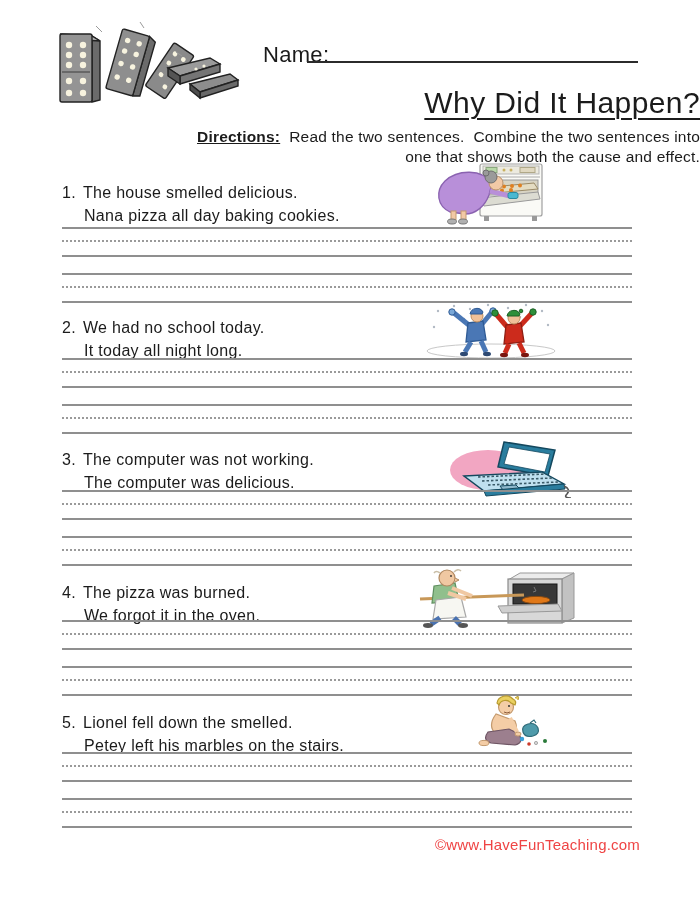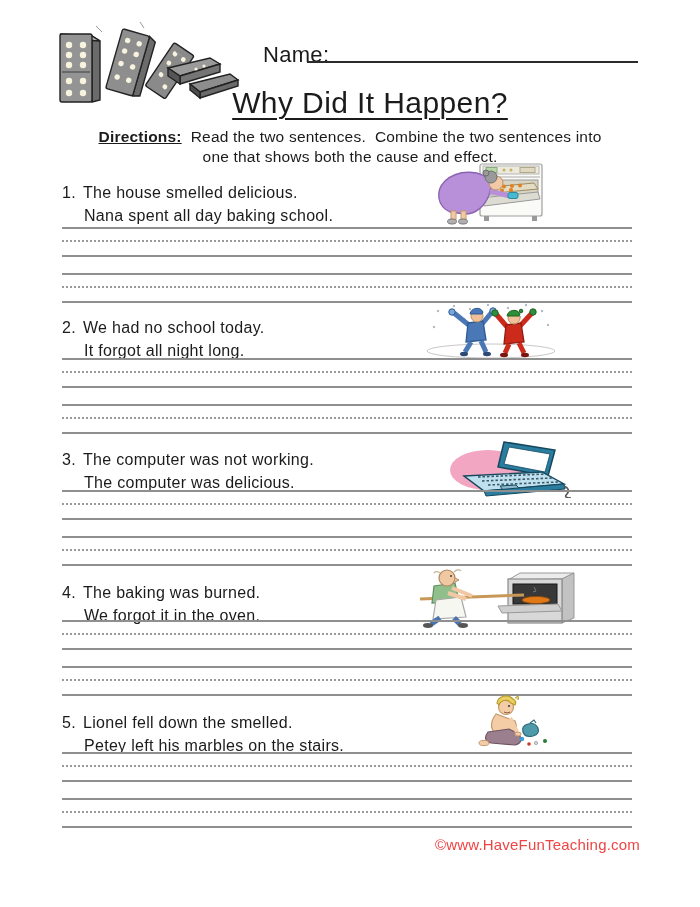--- a/index.html
+++ b/index.html
@@ -6,26 +6,26 @@
   body{
     width:700px;height:907px;position:relative;overflow:hidden;
     font-family:"Liberation Sans","DejaVu Sans",sans-serif;color:#1b1b1b;
   }
   .abs{position:absolute;}
 
   
   .dominoes{left:56px;top:8px;width:184px;height:98px;}
   .name-row{left:263px;top:42px;font-size:22px;letter-spacing:.3px;}
   .name-line{left:307px;top:61px;width:331px;border-bottom:2px solid #2b2b2b;height:0;}
-  .title{left:40px;right:0;top:86px;text-align:center;font-size:30px;letter-spacing:.4px;}
+  .title{left:40px;right:0;top:86px;text-align:right;font-size:30px;letter-spacing:.4px;}
   .title span{
     text-decoration:underline;
     text-decoration-thickness:2px;text-underline-offset:5px;
   }
-  .directions{left:0;right:0;top:127px;text-align:center;font-size:15.5px;line-height:20px;letter-spacing:.2px;}
+  .directions{left:0;right:0;top:127px;text-align:right;font-size:15.5px;line-height:20px;letter-spacing:.2px;}
   .directions .dlabel{font-weight:bold;text-decoration:underline;}
   .directions .dtext{white-space:pre-wrap;}
 
   
   .question{left:0;top:0;width:700px;height:120px;padding-left:28px;}
   .q-text{position:absolute;left:62px;top:0;width:370px;font-size:16px;line-height:23px;letter-spacing:.3px;}
   .q-num{display:inline-block;margin-right:7px;}
   .q-line2{padding-left:22px;}
   .q-img{position:absolute;}
 
@@ -110,21 +110,21 @@
 <div class="abs title"><span>Why Did It Happen?</span></div>
 
 <div class="abs directions">
   <span class="dlabel">Directions:</span><span class="dtext">  Read the two sentences.  Combine the two sentences into</span><br>
   <span class="dtext">one that shows both the cause and effect.</span>
 </div>
 
 <section class="abs question" style="top:181px">
   <div class="q-text">
     <div><span class="q-num">1.</span><span>The house smelled delicious.</span></div>
-    <div class="q-line2">Nana spent all day baking school.</div>
+    <div class="q-line2">Nana pizza all day baking cookies.</div>
   </div>
   <svg class="q-img" style="left:430px;top:-19px;width:115px;height:64px" viewBox="0 0 115 64">
     <rect x="50" y="2" width="62" height="52" rx="2" fill="#fafaf6" stroke="#a0a0a0" stroke-width="1.2"></rect>
     <rect x="53" y="4" width="56" height="8" fill="#eceadf" stroke="#b5b5b5"></rect>
     <rect x="56" y="5.5" width="11" height="5" fill="#b8d8a8" stroke="#8aa87e"></rect>
     <circle cx="74" cy="8" r="1.5" fill="#c8b060"></circle>
       <circle cx="81" cy="8" r="1.5" fill="#c8b060"></circle>
     <rect x="90" y="5.5" width="15" height="5" fill="#e0d8c0" stroke="#b0a888"></rect>
     <line x1="52" y1="15" x2="110" y2="15" stroke="#aaa"></line>
     <rect x="56" y="18" width="52" height="15" fill="#d8d4c4" stroke="#999"></rect>
@@ -156,21 +156,21 @@
   </svg>
   <div class="rules" style="top:46px">
     <div class="rg"></div>
       <div class="rg"></div>
   </div>
 </section>
 
 <section class="abs question" style="top:316px">
   <div class="q-text">
     <div><span class="q-num">2.</span><span>We had no school today.</span></div>
-    <div class="q-line2">It forgot all night long.</div>
+    <div class="q-line2">It today all night long.</div>
   </div>
   <svg class="q-img" style="left:424px;top:-15px;width:135px;height:58px" viewBox="0 0 135 58">
     <ellipse cx="67" cy="50" rx="64" ry="7" fill="#ffffff" stroke="#c8c8c8"></ellipse>
     <g fill="#b2bac4" stroke="none">
       <circle cx="14" cy="10" r="1.2"></circle>
         <circle cx="30" cy="5" r="1.2"></circle>
         <circle cx="46" cy="8" r="1.2"></circle>
       <circle cx="64" cy="4" r="1.2"></circle>
         <circle cx="84" cy="7" r="1.2"></circle>
         <circle cx="102" cy="4" r="1.2"></circle>
@@ -233,21 +233,21 @@
     <path d="M116,46 q7,3 3,8 q-4,4 4,4" fill="none" stroke="#555" stroke-width="1.6"></path>
   </svg>
   <div class="rules" style="top:42px">
     <div class="rg"></div>
       <div class="rg"></div>
   </div>
 </section>
 
 <section class="abs question" style="top:581px">
   <div class="q-text">
-    <div><span class="q-num">4.</span><span>The baking was burned.</span></div>
+    <div><span class="q-num">4.</span><span>The pizza was burned.</span></div>
     <div class="q-line2">We forgot it in the oven.</div>
   </div>
   <svg class="q-img" style="left:410px;top:-15px;width:168px;height:62px" viewBox="0 0 168 62">
 
     <polygon points="98,14 110,7 164,7 152,13" fill="#ececec" stroke="#999"></polygon>
     <polygon points="152,13 164,7 164,52 152,57" fill="#c2c2c2" stroke="#999"></polygon>
     <rect x="98" y="13" width="54" height="44" fill="#d8d8d8" stroke="#8a8a8a" stroke-width="1.2"></rect>
     <rect x="103" y="18" width="44" height="20" fill="#383838" stroke="#161616"></rect>
     <path d="M124,21 l2,4 l-3,1" fill="none" stroke="#777" stroke-width="1"></path>
     <ellipse cx="126" cy="34" rx="14" ry="3.6" fill="#e07818" stroke="#8a4a10"></ellipse>

